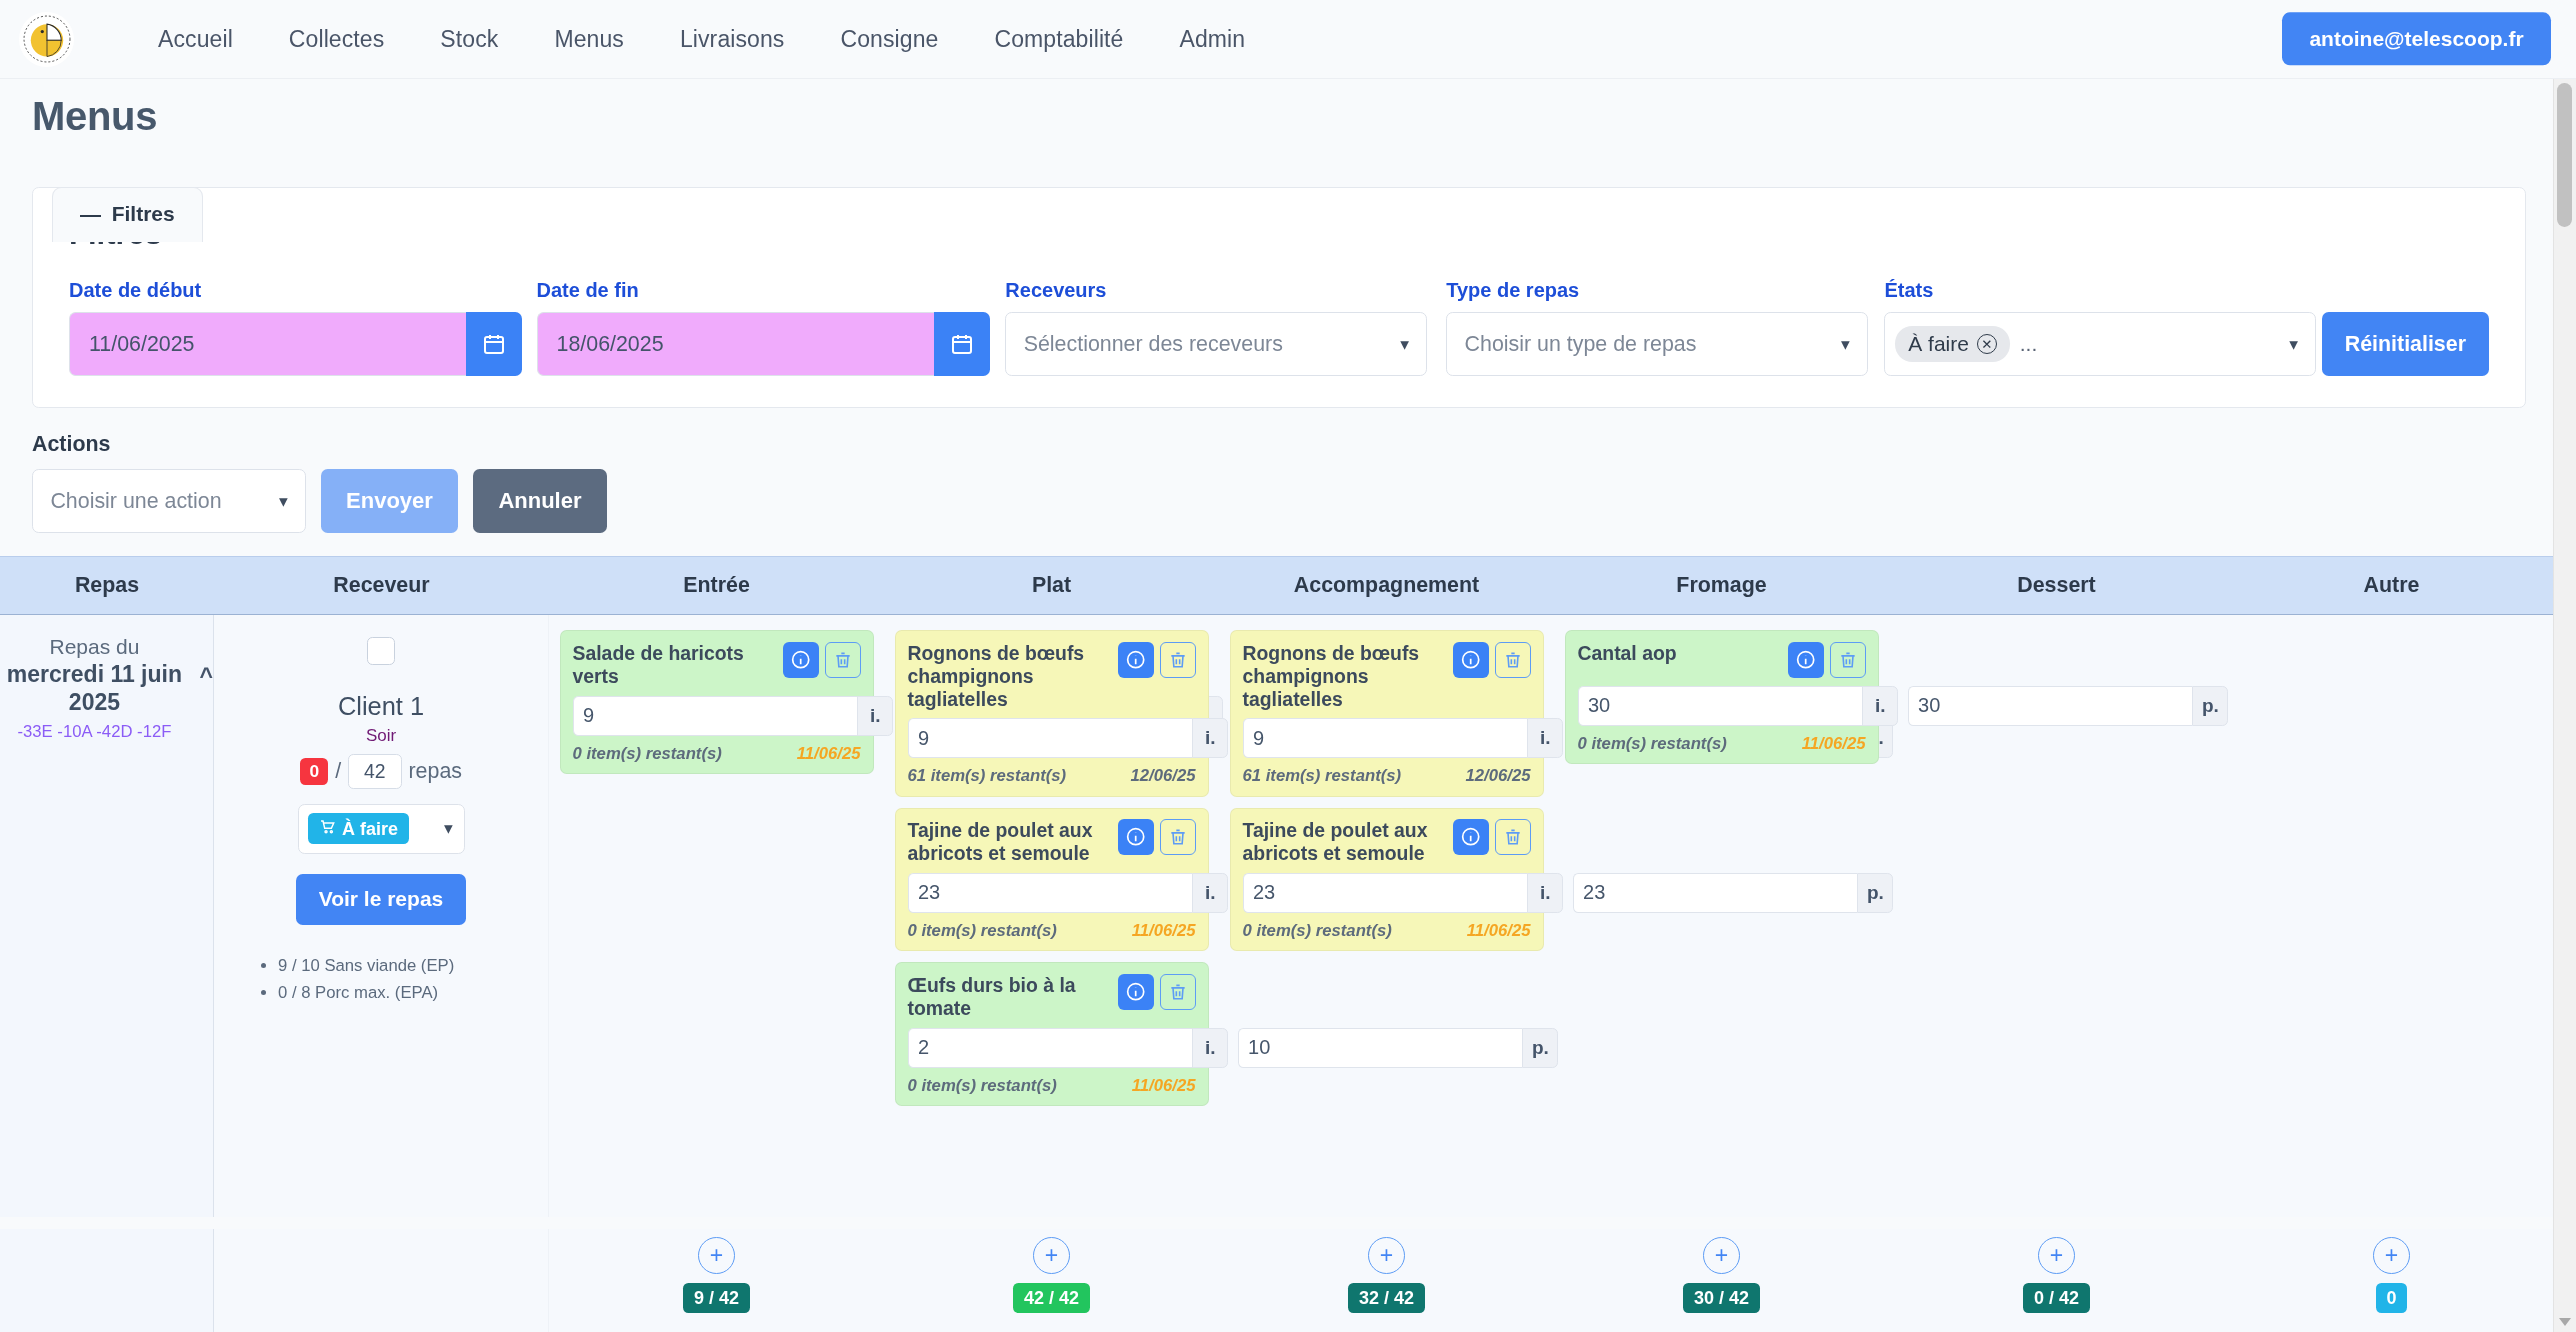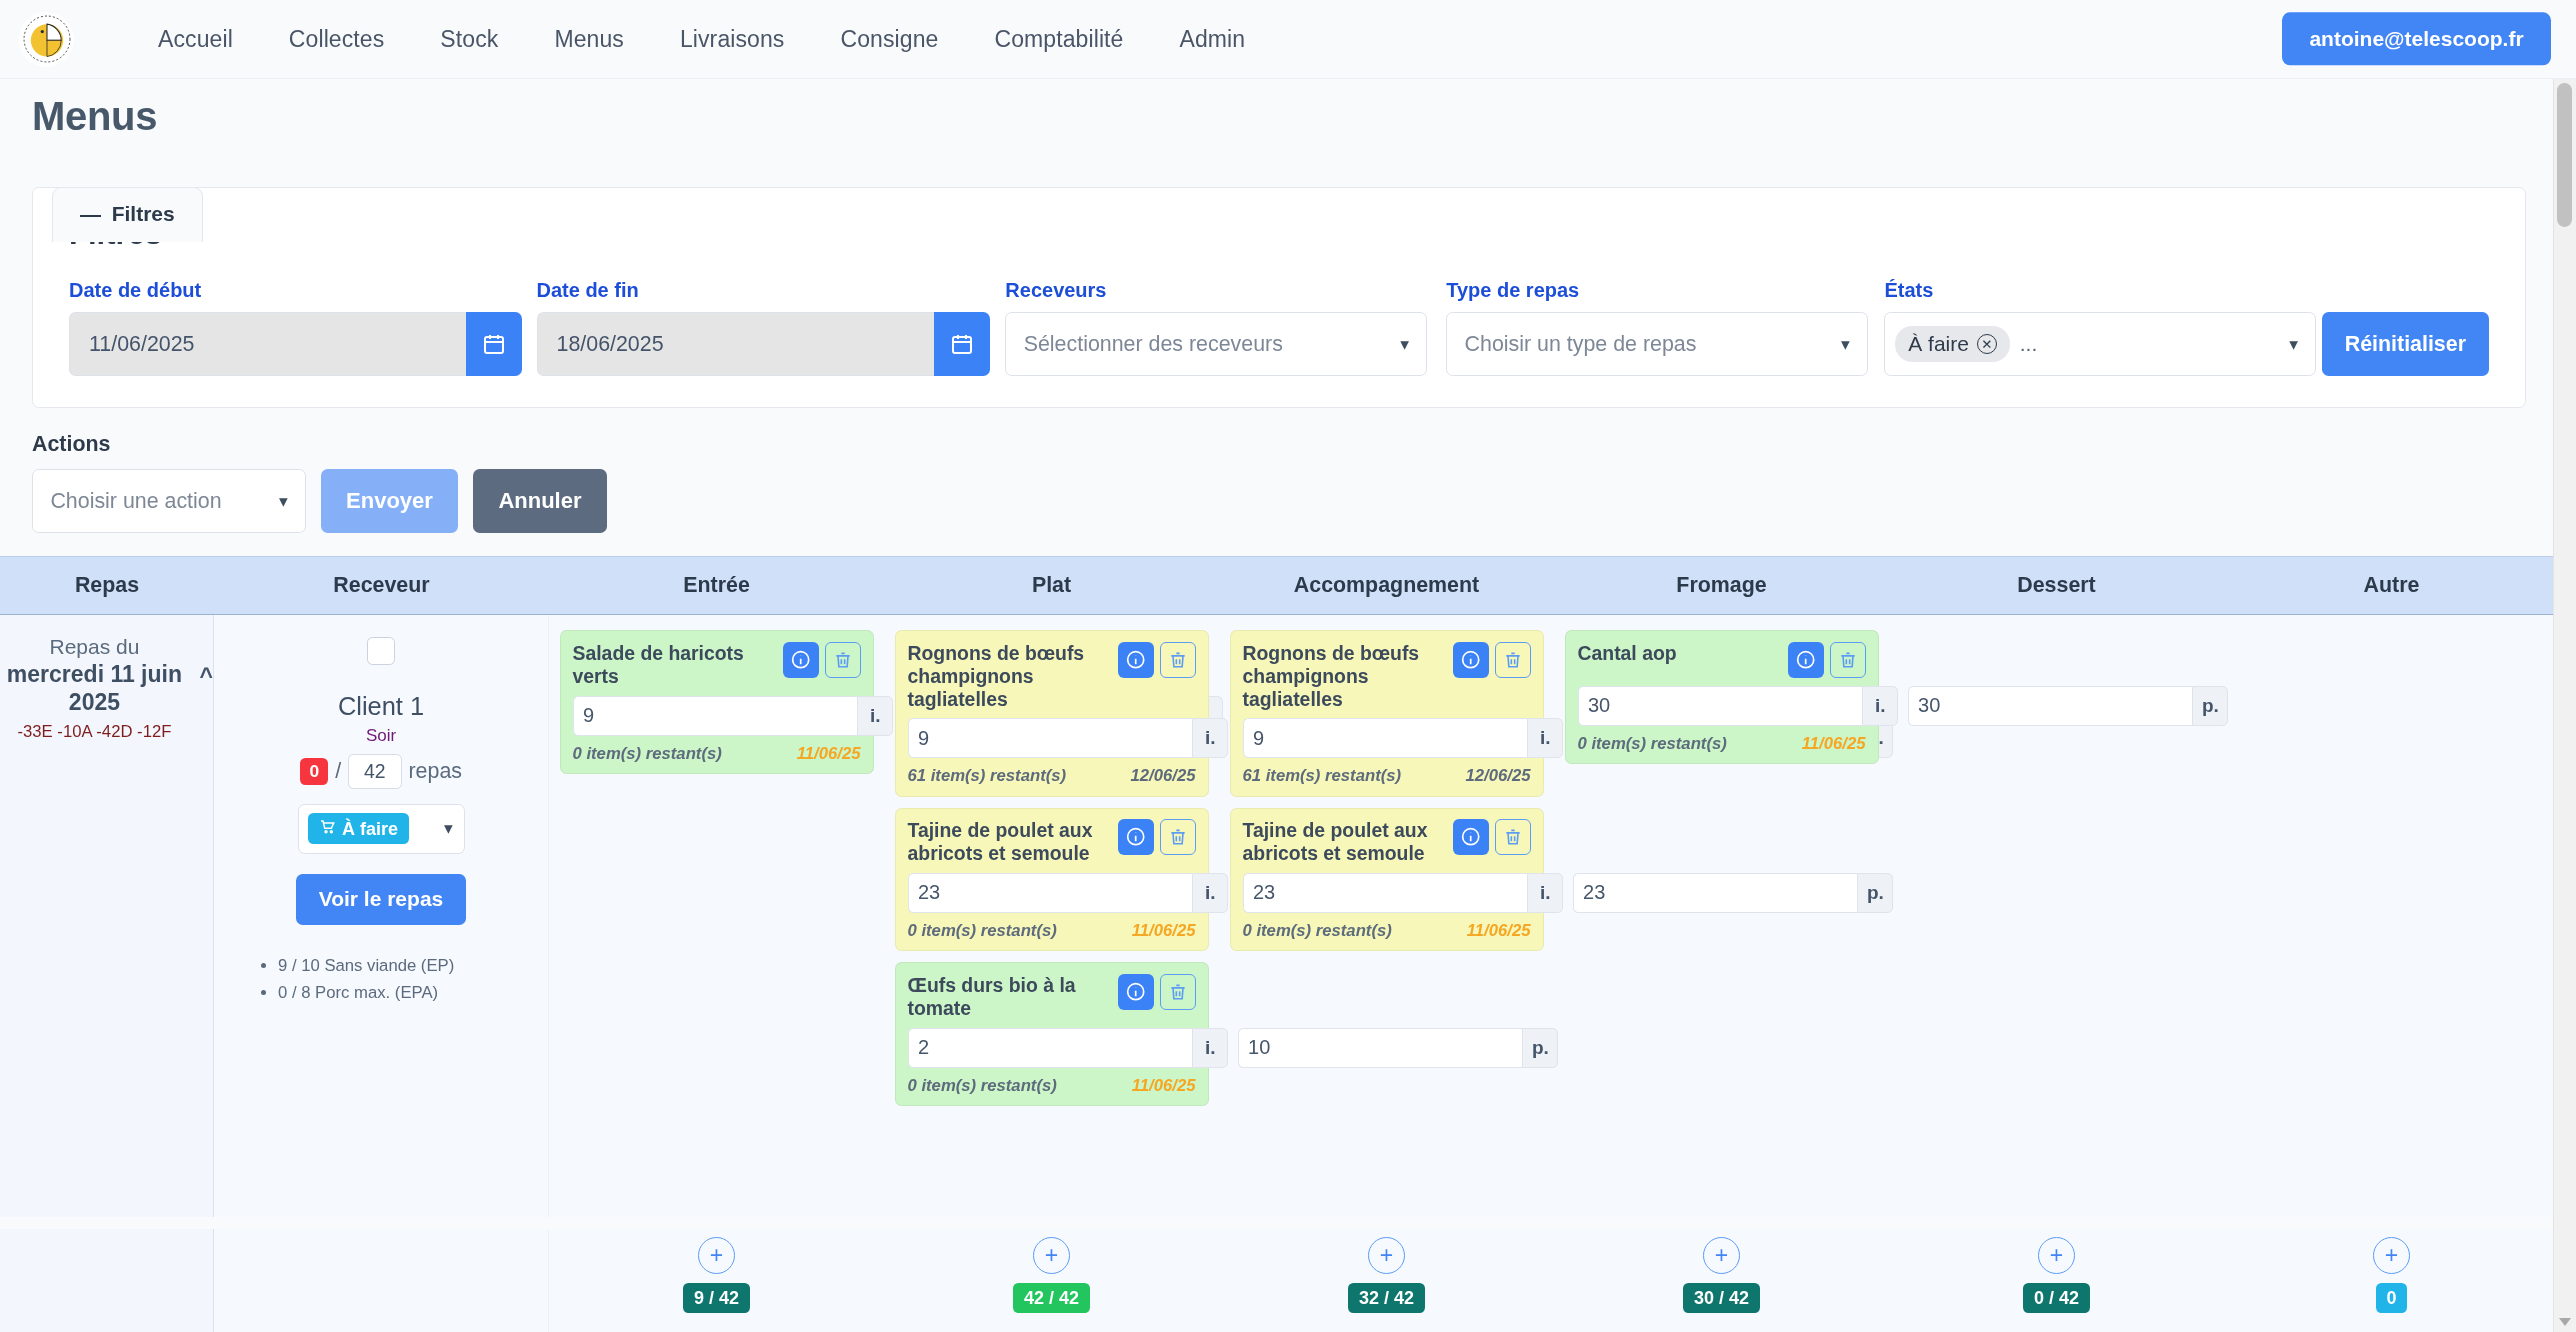--- a/index.html
+++ b/index.html
@@ -96,21 +96,21 @@
   .field { display: flex; flex-direction: column; }
   .field-label {
     font-size: 20px; font-weight: 700; color: #1d4ed8;
     margin-bottom: 10.7px;
   }
   .date-group { display: flex; }
   .date-input {
     width: 397px; height: 64px;
     border: 0.7px solid #dde2ea; border-right: none;
     border-radius: 6.7px 0 0 6.7px;
-    background: #e5e5e5;
+    background: #f0abfc;
     font-size: 21.4px; color: #44546a;
     padding: 0 19px;
     font-family: "Liberation Sans", sans-serif;
     outline: none;
   }
   .date-btn {
     width: 56px; height: 64px;
     background: #3b82f6;
     border: none;
     border-radius: 0 6.7px 6.7px 0;
@@ -201,21 +201,21 @@
     width: 214px; flex: 0 0 214px;
     border-right: 0.7px solid #dbe2ec;
     display: flex; align-items: flex-start; justify-content: center;
     padding-top: 19px;
     background: #f3f7fd;
   }
   .repas-inner { display: flex; align-items: flex-start; gap: 10.7px; }
   .repas-text { text-align: center; }
   .repas-l1 { font-size: 21px; color: #5b6a7d; line-height: 1.22; }
   .repas-l2 { font-size: 23px; font-weight: 700; color: #3f4f63; line-height: 1.22; }
-  .repas-neg { font-size: 16.7px; color: #7f1d1d; line-height: 1.3; margin-top: 5.4px; }
+  .repas-neg { font-size: 16.7px; color: #8b5cf6; line-height: 1.3; margin-top: 5.4px; }
   .caret-up {
     font-size: 23px; color: #45546a; margin-top: 29px; cursor: pointer;
     font-weight: 700;
   }
 
   .cell-recev {
     width: 335px; flex: 0 0 335px;
     display: flex; flex-direction: column; align-items: center;
     padding-top: 21.4px; border-right: 0.7px solid #eef2f7;
   }

